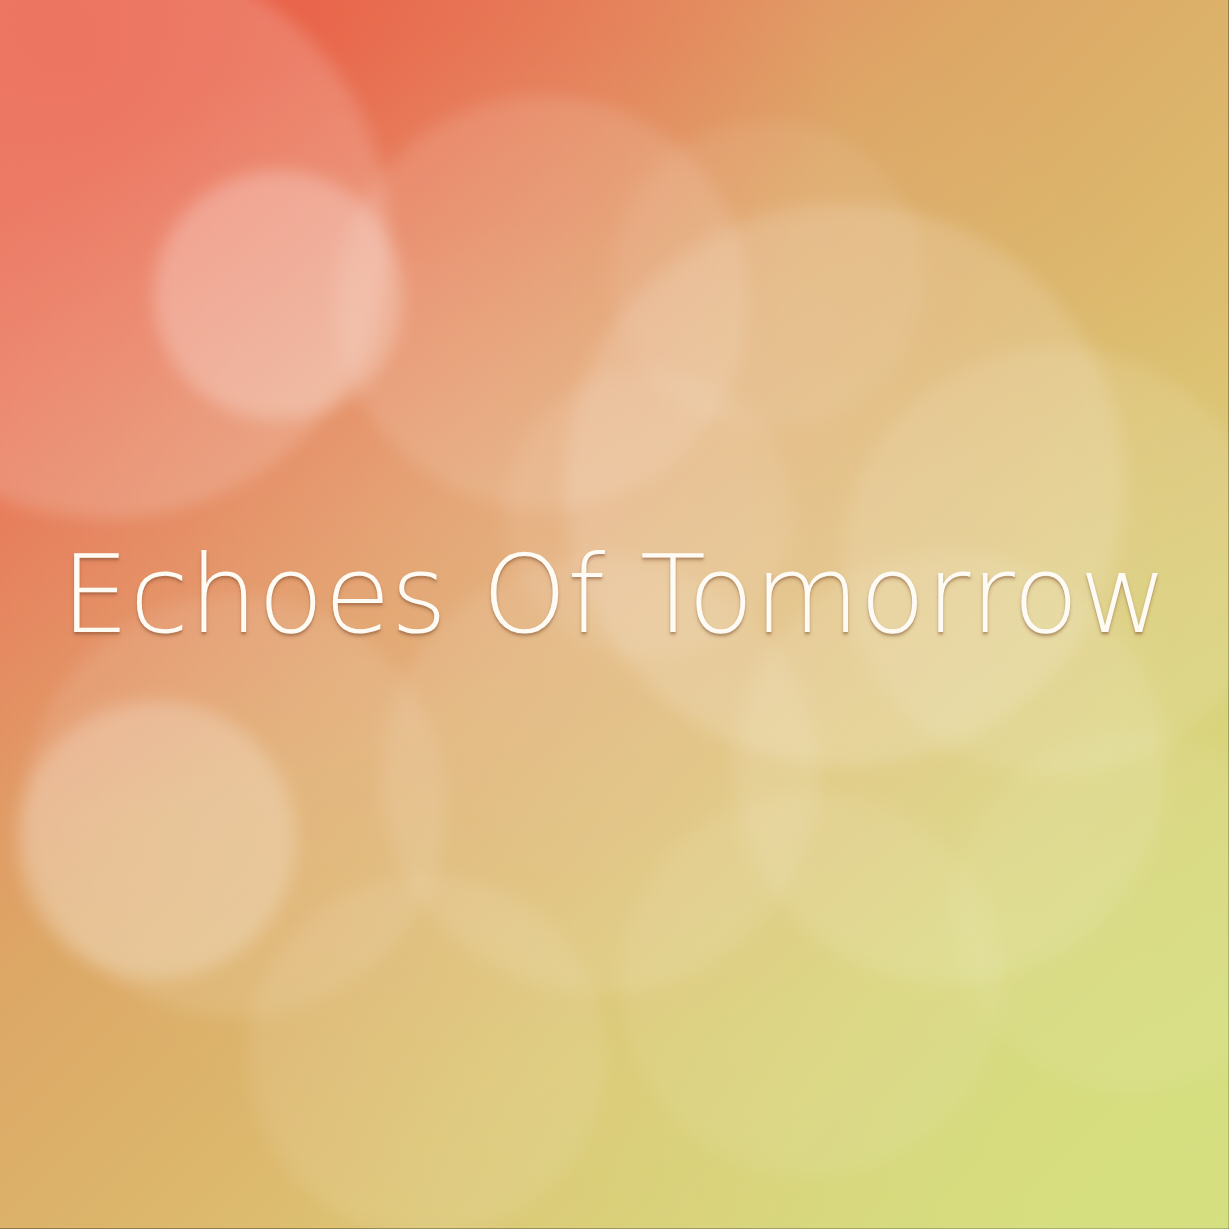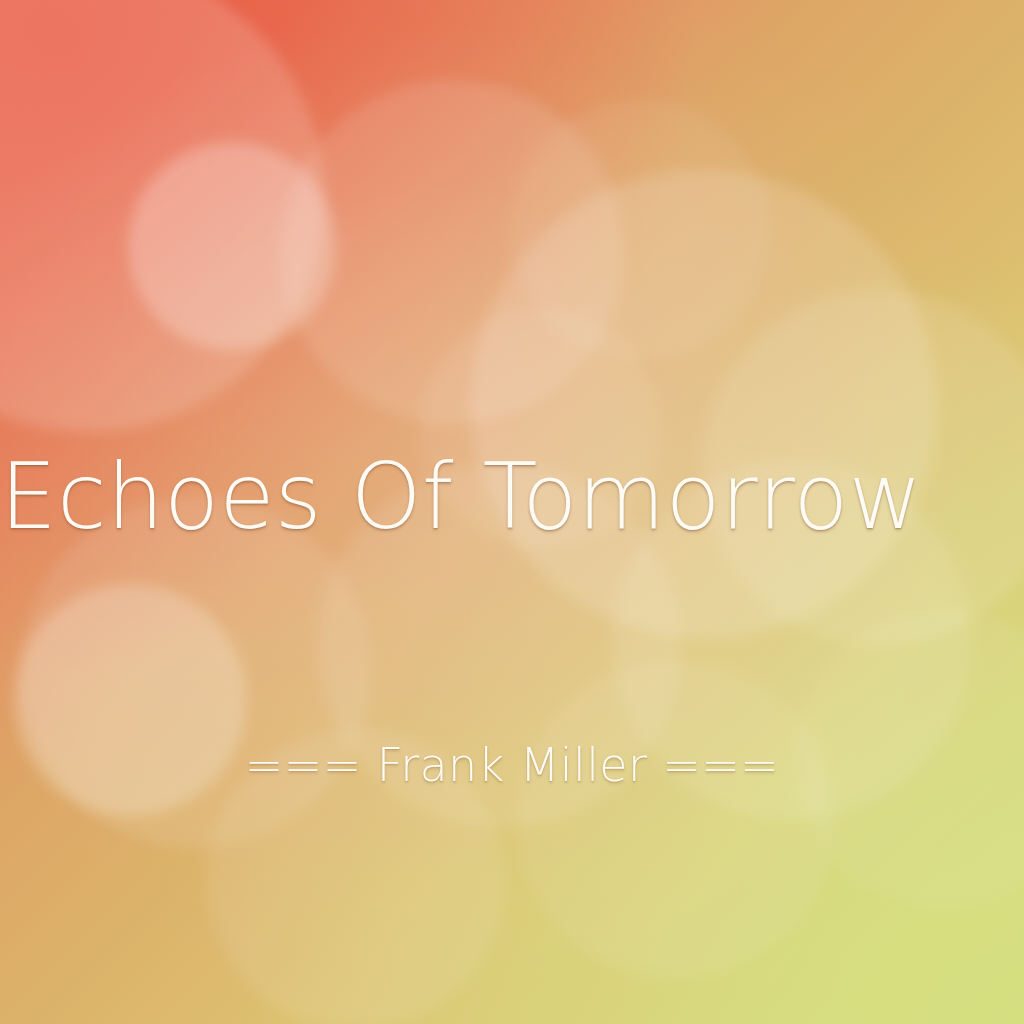--- a/index.html
+++ b/index.html
@@ -85,20 +85,21 @@
     display: flex;
     flex-direction: column;
     align-items: center;
     justify-content: flex-start;
   }
   .album-title {
     position: absolute;
     left: 0;
     right: 0;
     top: 452px;
+    text-align: center;
     font-size: 90px;
     font-weight: 300;
     letter-spacing: 0.2px;
     line-height: 1;
     color: #fdfbf4;
     text-shadow:
        0 2px 3px rgba(120, 70, 40, 0.34),
        0 1px 1px rgba(120, 70, 40, 0.22);
     white-space: nowrap;
   }
@@ -143,16 +144,15 @@
       <div class="bokeh" style="left: 612px; top: 460px; width: 360px; height: 360px; background: rgb(255, 255, 255); opacity: 0.1;"></div>
       <div class="bokeh" style="left: 516px; top: 660px; width: 320px; height: 320px; background: rgb(255, 255, 255); opacity: 0.07;"></div>
       <div class="bokeh" style="left: 794px; top: 610px; width: 300px; height: 300px; background: rgb(255, 255, 255); opacity: 0.06;"></div>
       <div class="bokeh" style="left: 420px; top: 308px; width: 240px; height: 240px; background: rgb(255, 255, 255); opacity: 0.08;"></div>
     </div>
 
   <div class="soft-haze"></div>
 
   <div class="text-stack">
     <div class="album-title">Echoes Of Tomorrow</div>
-    <div class="album-artist">=== Frank Miller ===</div>
   </div>
 
 </div>
 
 </body></html>

